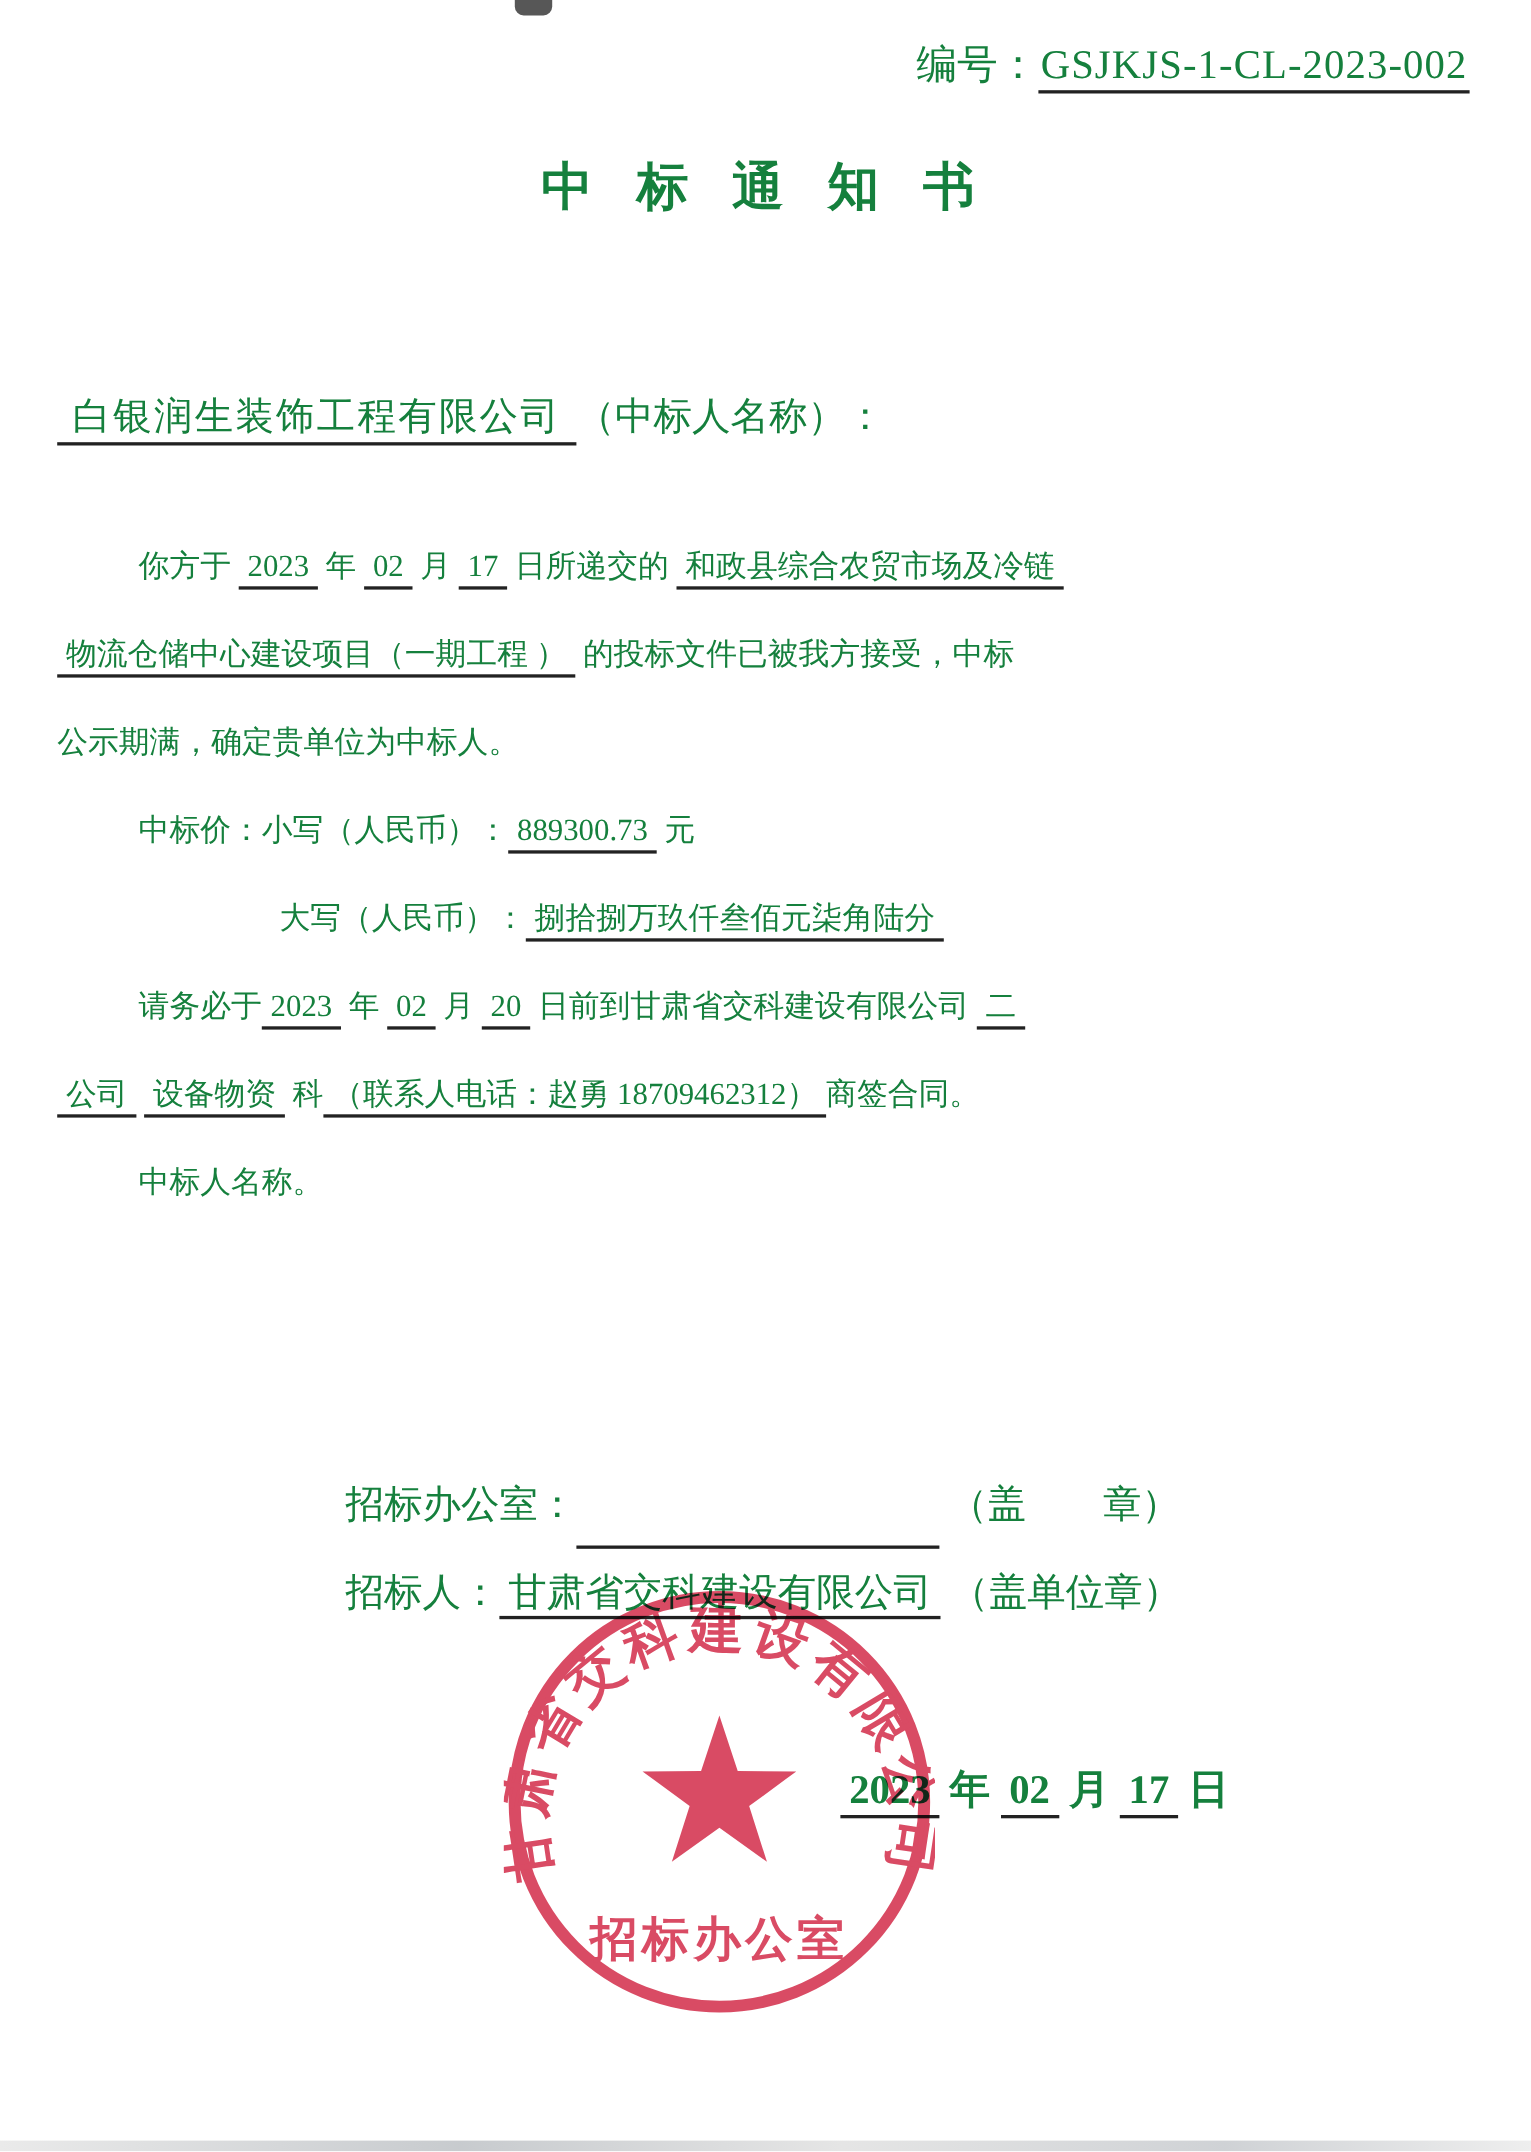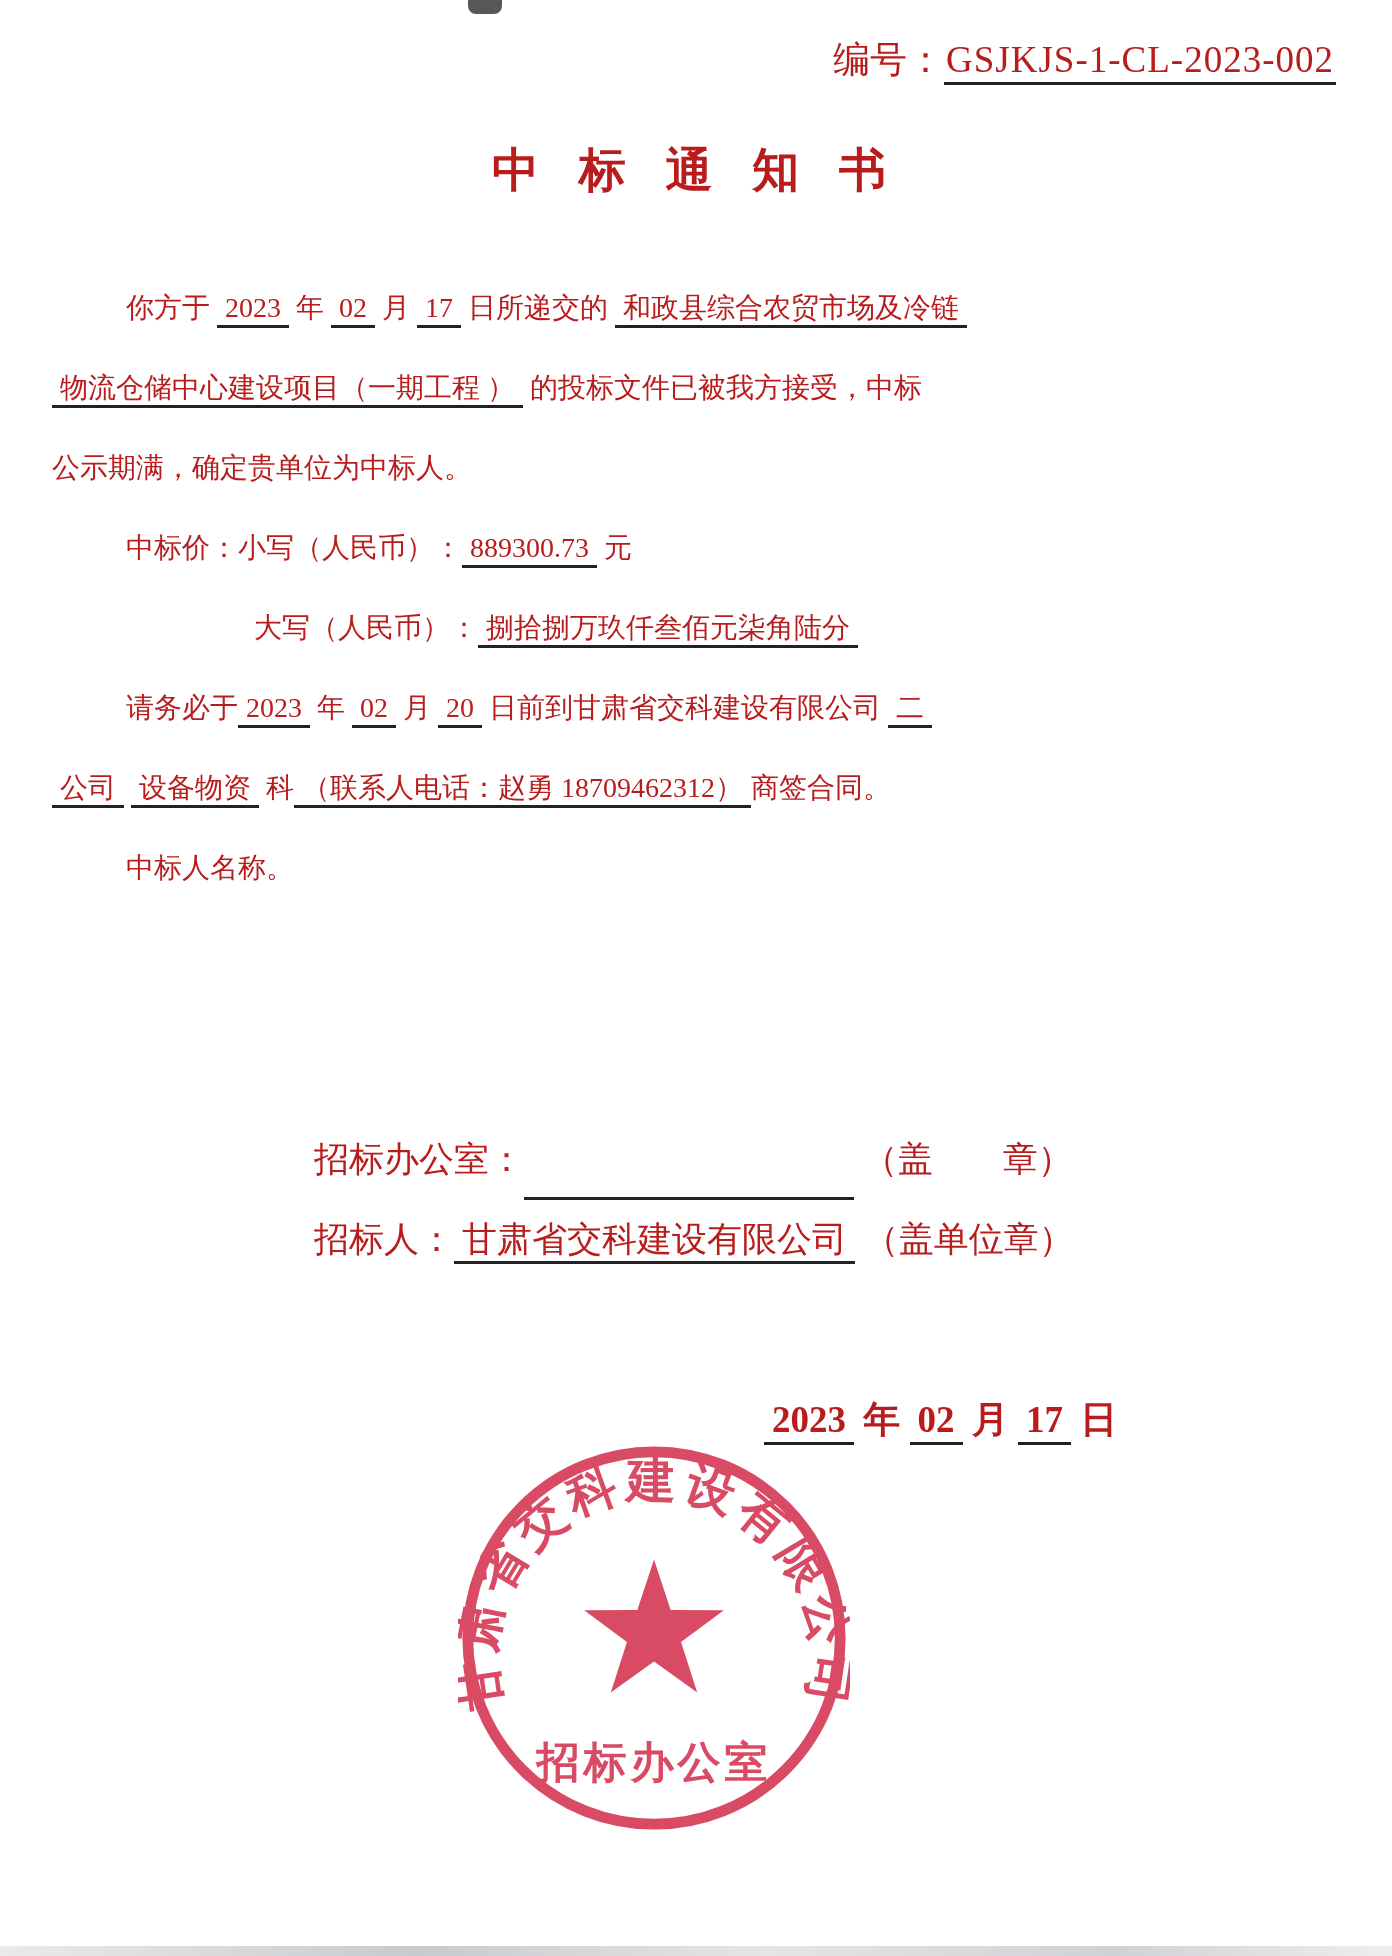--- a/index.html
+++ b/index.html
@@ -8,21 +8,21 @@
     background: #ffffff;
   }
   .page {
     position: relative;
     width: 1392px;
     height: 1956px;
     margin: 0 auto;
     background: #ffffff;
     overflow: hidden;
     font-family: "Liberation Serif", "DejaVu Serif", serif;
-    color: #b91c1c;
+    color: #15803d;
   }
   .content {
     position: relative;
     padding: 30px 52px 0 52px;
   }
   
   .doc-no {
     text-align: right;
     font-size: 37px;
     line-height: 60px;
@@ -117,20 +117,22 @@
 <div class="page">
   <div class="artifact-top"></div>
 
   <div class="content">
 
     <div class="doc-no"><span>编号：</span><span class="value">GSJKJS-1-CL-2023-002</span>
     </div>
 
     <div class="title">中  标  通  知  书</div>
 
+    <div class="winner-line"><span class="u">白银润生装饰工程有限公司</span><span>（中标人名称）：</span>
+    </div>
 
     <div class="para1">
       <div class="line indent"><span>你方于</span> <span class="u">2023</span> <span>年</span> <span class="u">02</span> <span>月</span> <span class="u">17</span> <span>日所递交的</span> <span class="u">和政县综合农贸市场及冷链</span>
       </div>
       <div class="line"><span class="u">物流仓储中心建设项目（一期工程 ）</span><span> 的投标文件已被我方接受，中标</span>
       </div>
       <div class="line"><span>公示期满，确定贵单位为中标人。</span>
       </div>
     </div>
 

